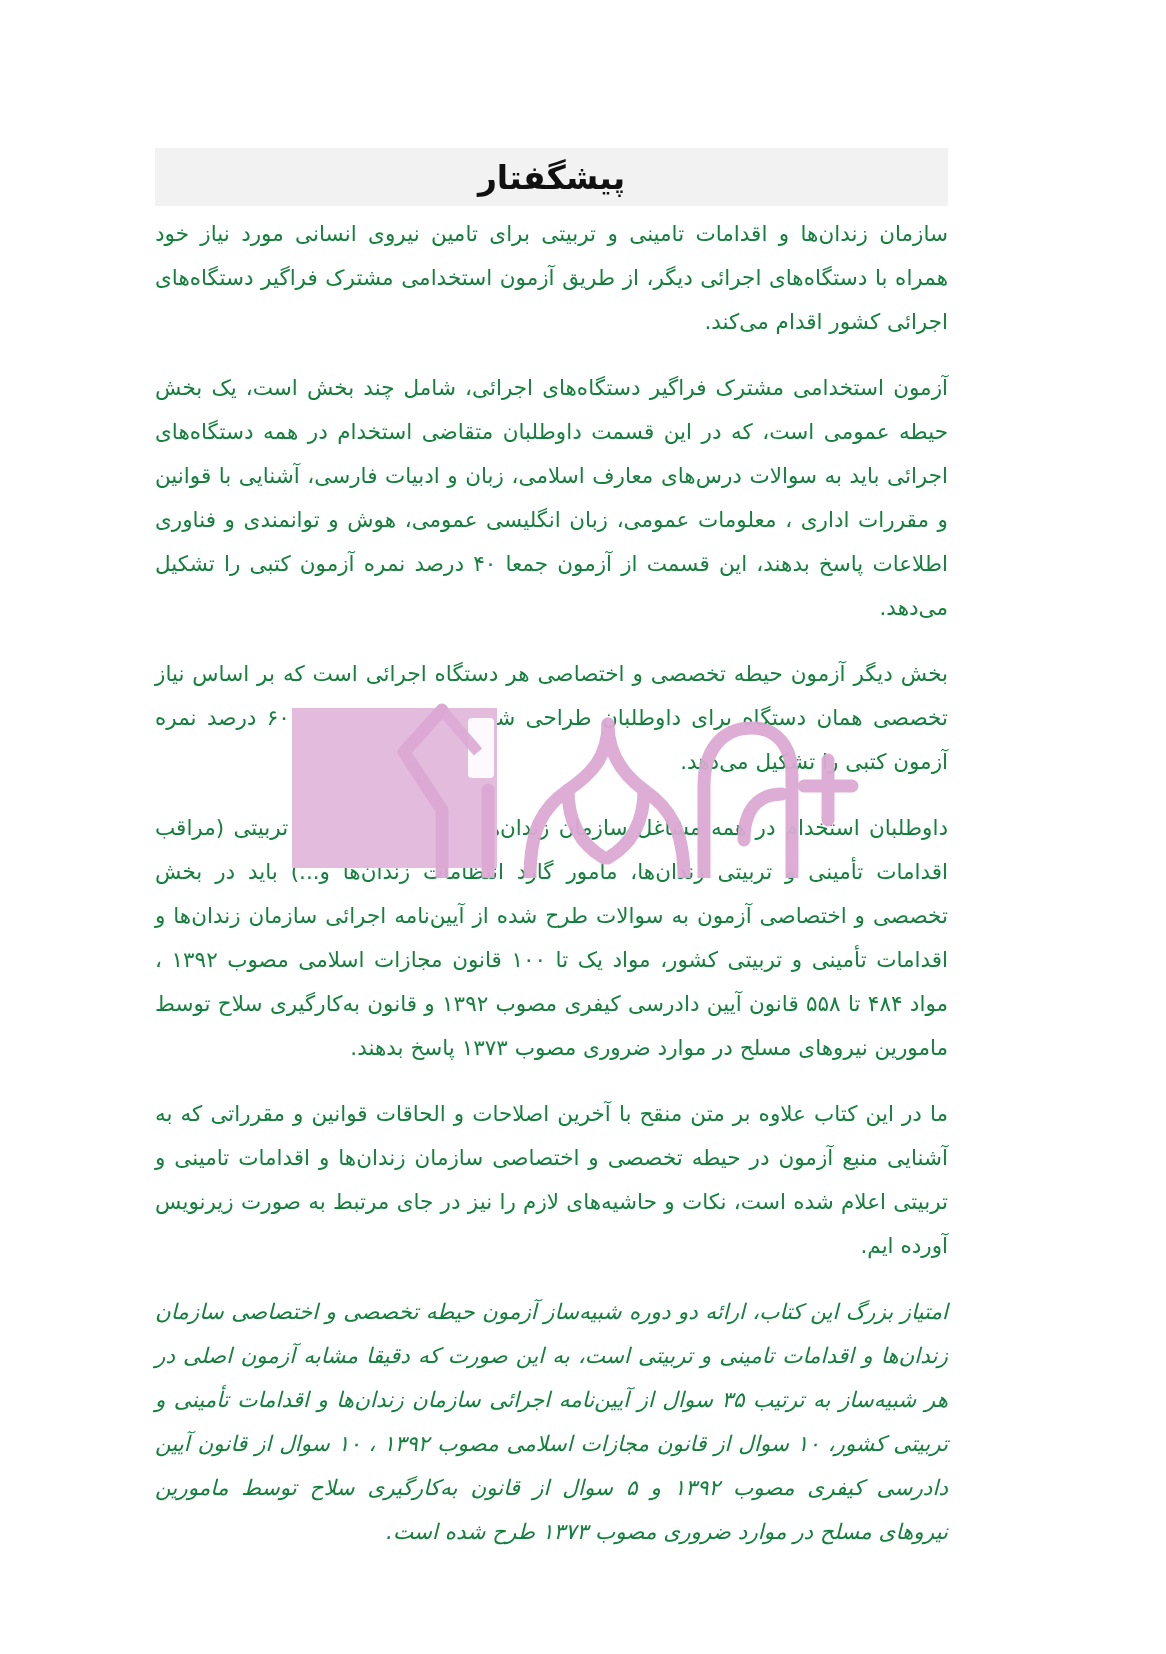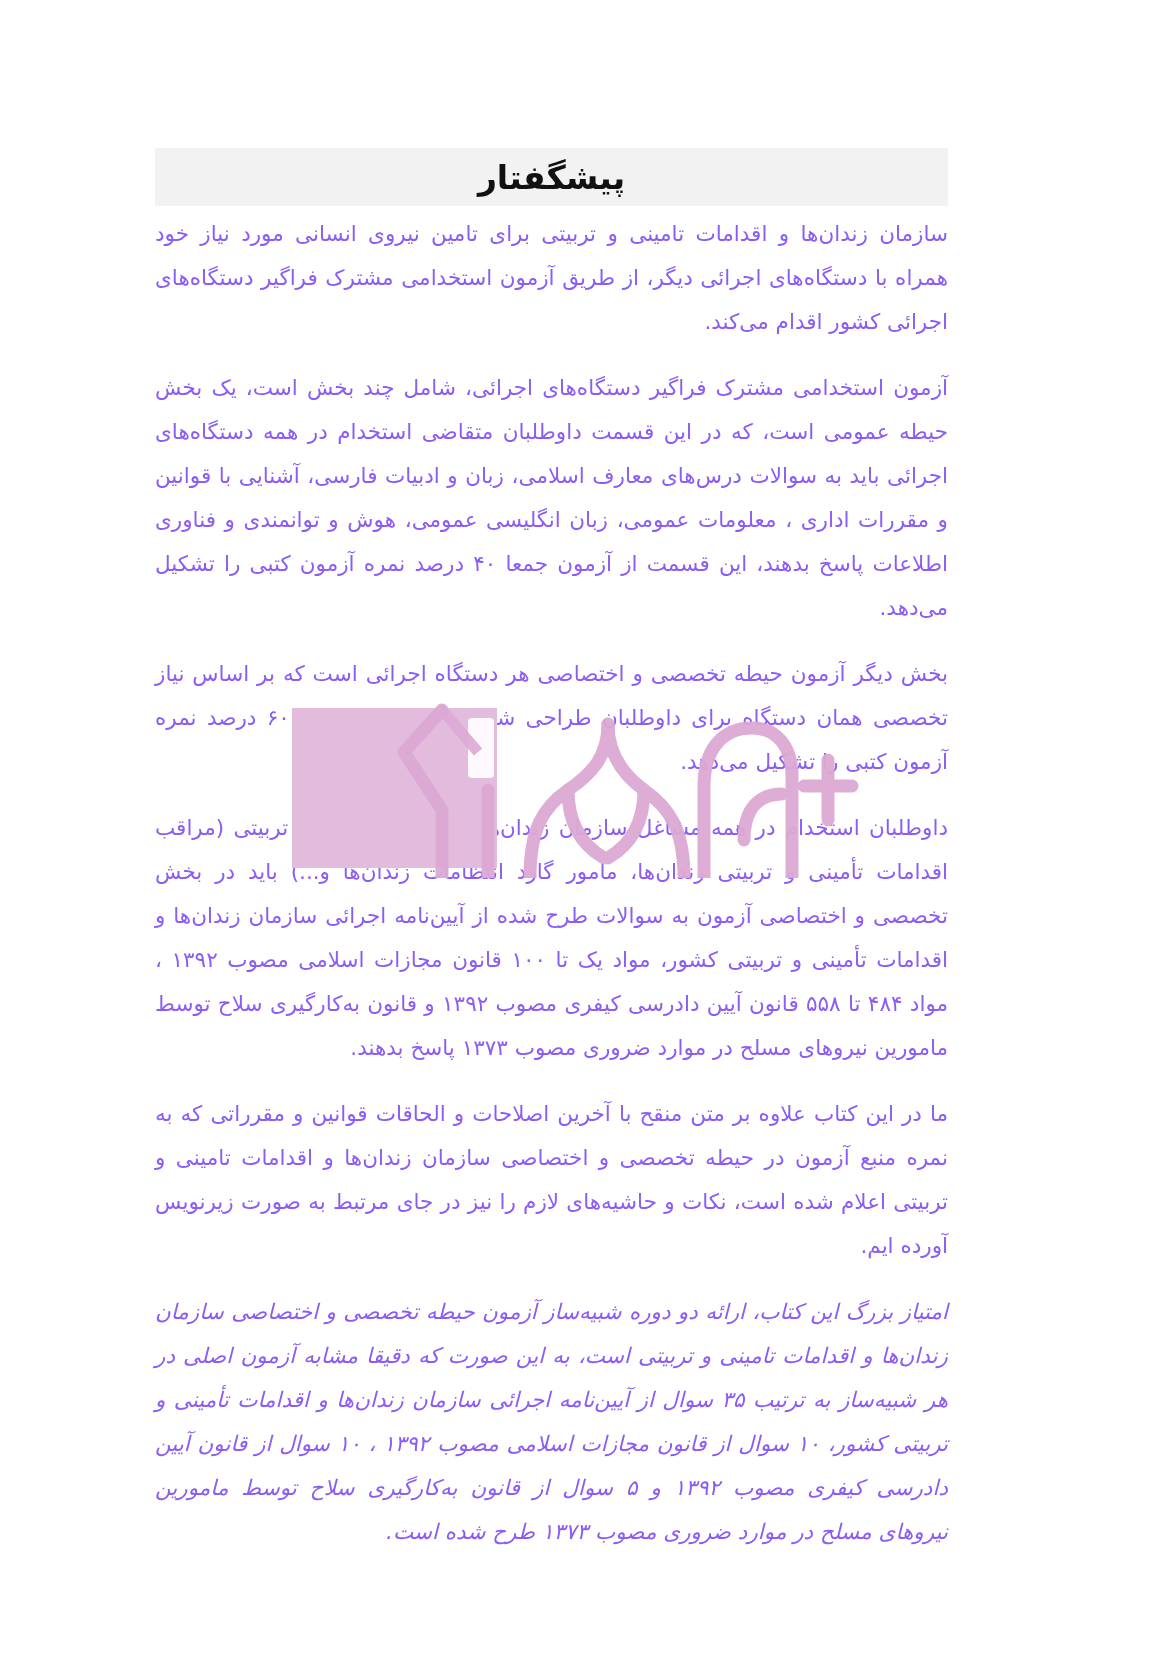--- a/index.html
+++ b/index.html
@@ -75,21 +75,21 @@
     left: 155px;
     top: 212px;
     width: 793px;
   }
 
   p.para {
     margin: 0 0 22px 0;
     font-family: "DejaVu Sans", "Liberation Sans", sans-serif;
     font-size: 21.5px;
     line-height: 44px;
-    color: #8b5cf6;
+    color: #15803d;
     text-align: justify;
     text-justify: inter-word;
     direction: rtl;
     unicode-bidi: isolate;
   }
   p.para:last-child { margin-bottom: 0; font-style: italic; }
 </style>
 </head>
 <body>
 
@@ -122,17 +122,17 @@
 
   <div class="title-band">
     <h1>پیشگفتار</h1>
   </div>
 
   <div class="body-col">
     <p class="para">سازمان زندان‌ها و اقدامات تامینی و تربیتی برای تامین نیروی انسانی مورد نیاز خود همراه با دستگاه‌های اجرائی دیگر، از طریق آزمون استخدامی مشترک فراگیر دستگاه‌های اجرائی کشور اقدام می‌کند.</p>
     <p class="para">آزمون استخدامی مشترک فراگیر دستگاه‌های اجرائی، شامل چند بخش است، یک بخش حیطه عمومی است، که در این قسمت داوطلبان متقاضی استخدام در همه دستگاه‌های اجرائی باید به سوالات درس‌های معارف اسلامی، زبان و ادبیات فارسی، آشنایی با قوانین و مقررات اداری ، معلومات عمومی، زبان انگلیسی عمومی، هوش و توانمندی و فناوری اطلاعات پاسخ بدهند، این قسمت از آزمون جمعا ۴۰ درصد نمره آزمون کتبی را تشکیل می‌دهد.</p>
     <p class="para">بخش دیگر آزمون حیطه تخصصی و اختصاصی هر دستگاه اجرائی است که بر اساس نیاز تخصصی همان دستگاه برای داوطلبان طراحی شده است، این قسمت ۶۰ درصد نمره آزمون کتبی را تشکیل می‌دهد.</p>
     <p class="para">داوطلبان استخدام در همه مشاغل سازمان زندان‌ها و اقدامات تامینی و تربیتی (مراقب اقدامات تأمینی و تربیتی زندان‌ها، مامور گارد انتظامات زندان‌ها و...) باید در بخش تخصصی و اختصاصی آزمون به سوالات طرح شده از آیین‌نامه اجرائی سازمان زندان‌ها و اقدامات تأمینی و تربیتی کشور، مواد یک تا ۱۰۰ قانون مجازات اسلامی مصوب ۱۳۹۲ ، مواد ۴۸۴ تا ۵۵۸ قانون آیین دادرسی کیفری مصوب ۱۳۹۲ و قانون به‌کارگیری سلاح توسط مامورین نیروهای مسلح در موارد ضروری مصوب ۱۳۷۳ پاسخ بدهند.</p>
-    <p class="para">ما در این کتاب علاوه بر متن منقح با آخرین اصلاحات و الحاقات قوانین و مقرراتی که به نمره منبع آزمون در حیطه تخصصی و اختصاصی سازمان زندان‌ها و اقدامات تامینی و تربیتی اعلام شده است، نکات و حاشیه‌های لازم را نیز در جای مرتبط به صورت زیرنویس آورده ایم.</p>
+    <p class="para">ما در این کتاب علاوه بر متن منقح با آخرین اصلاحات و الحاقات قوانین و مقرراتی که به آشنایی منبع آزمون در حیطه تخصصی و اختصاصی سازمان زندان‌ها و اقدامات تامینی و تربیتی اعلام شده است، نکات و حاشیه‌های لازم را نیز در جای مرتبط به صورت زیرنویس آورده ایم.</p>
     <p class="para">امتیاز بزرگ این کتاب، ارائه دو دوره شبیه‌ساز آزمون حیطه تخصصی و اختصاصی سازمان زندان‌ها و اقدامات تامینی و تربیتی است، به این صورت که دقیقا مشابه آزمون اصلی در هر شبیه‌ساز به ترتیب ۳۵ سوال از آیین‌نامه اجرائی سازمان زندان‌ها و اقدامات تأمینی و تربیتی کشور، ۱۰ سوال از قانون مجازات اسلامی مصوب ۱۳۹۲ ، ۱۰ سوال از قانون آیین دادرسی کیفری مصوب ۱۳۹۲ و ۵ سوال از قانون به‌کارگیری سلاح توسط مامورین نیروهای مسلح در موارد ضروری مصوب ۱۳۷۳ طرح شده است.</p>
   </div>
 
 </div>
 
 </body></html>

